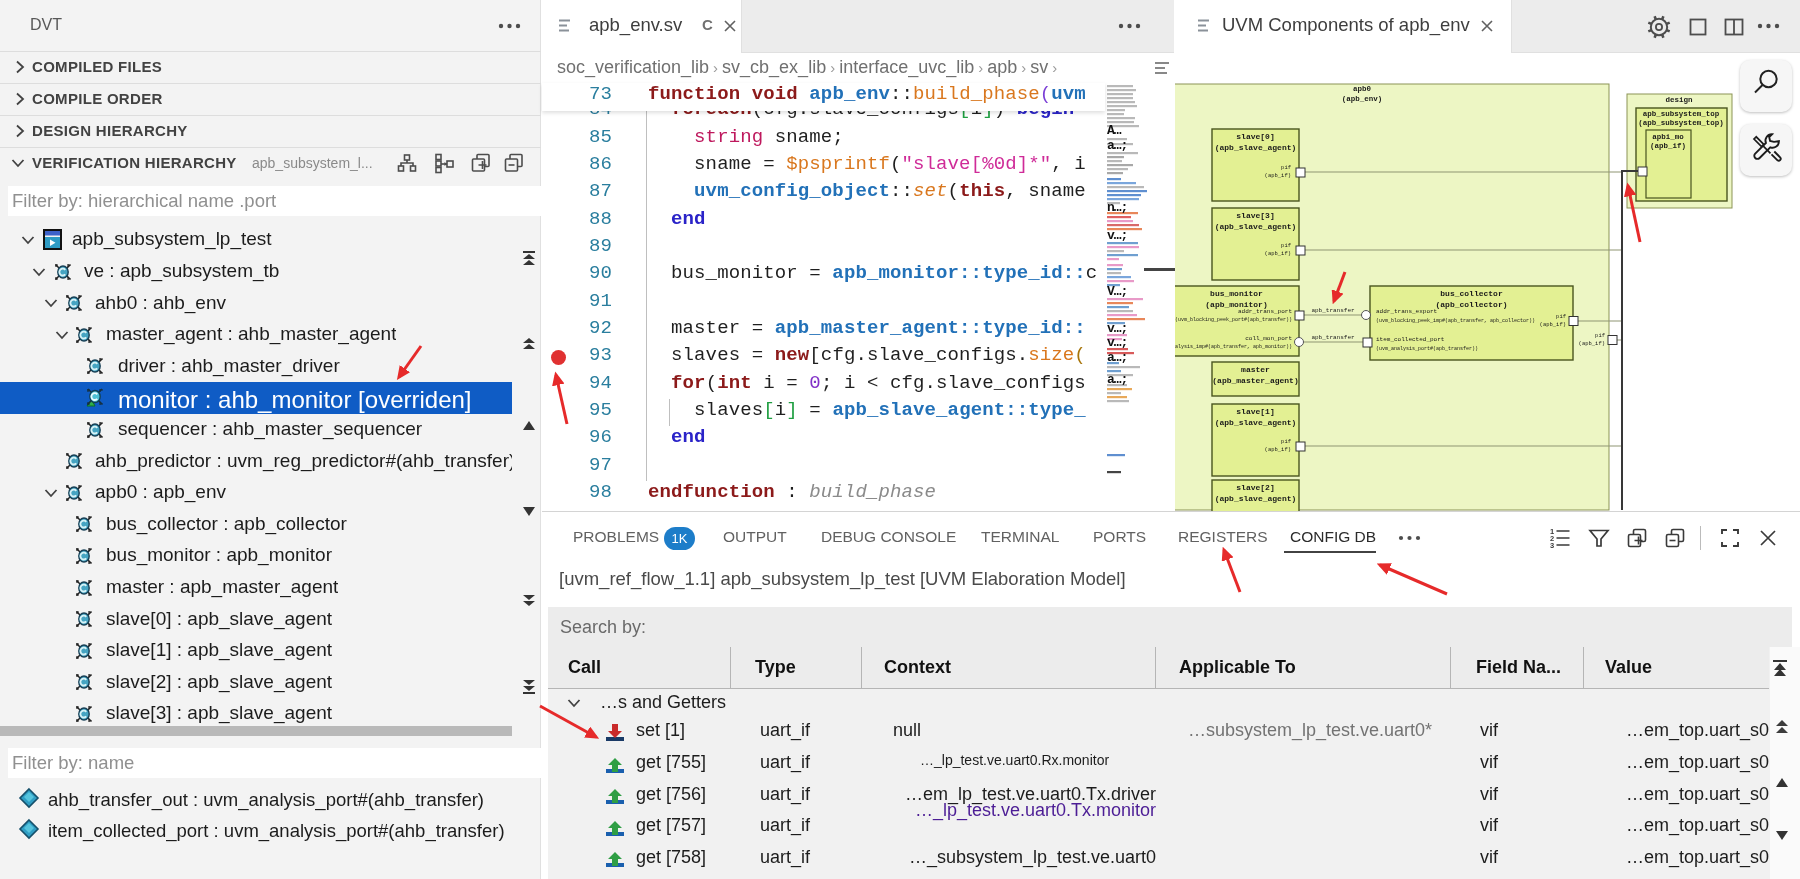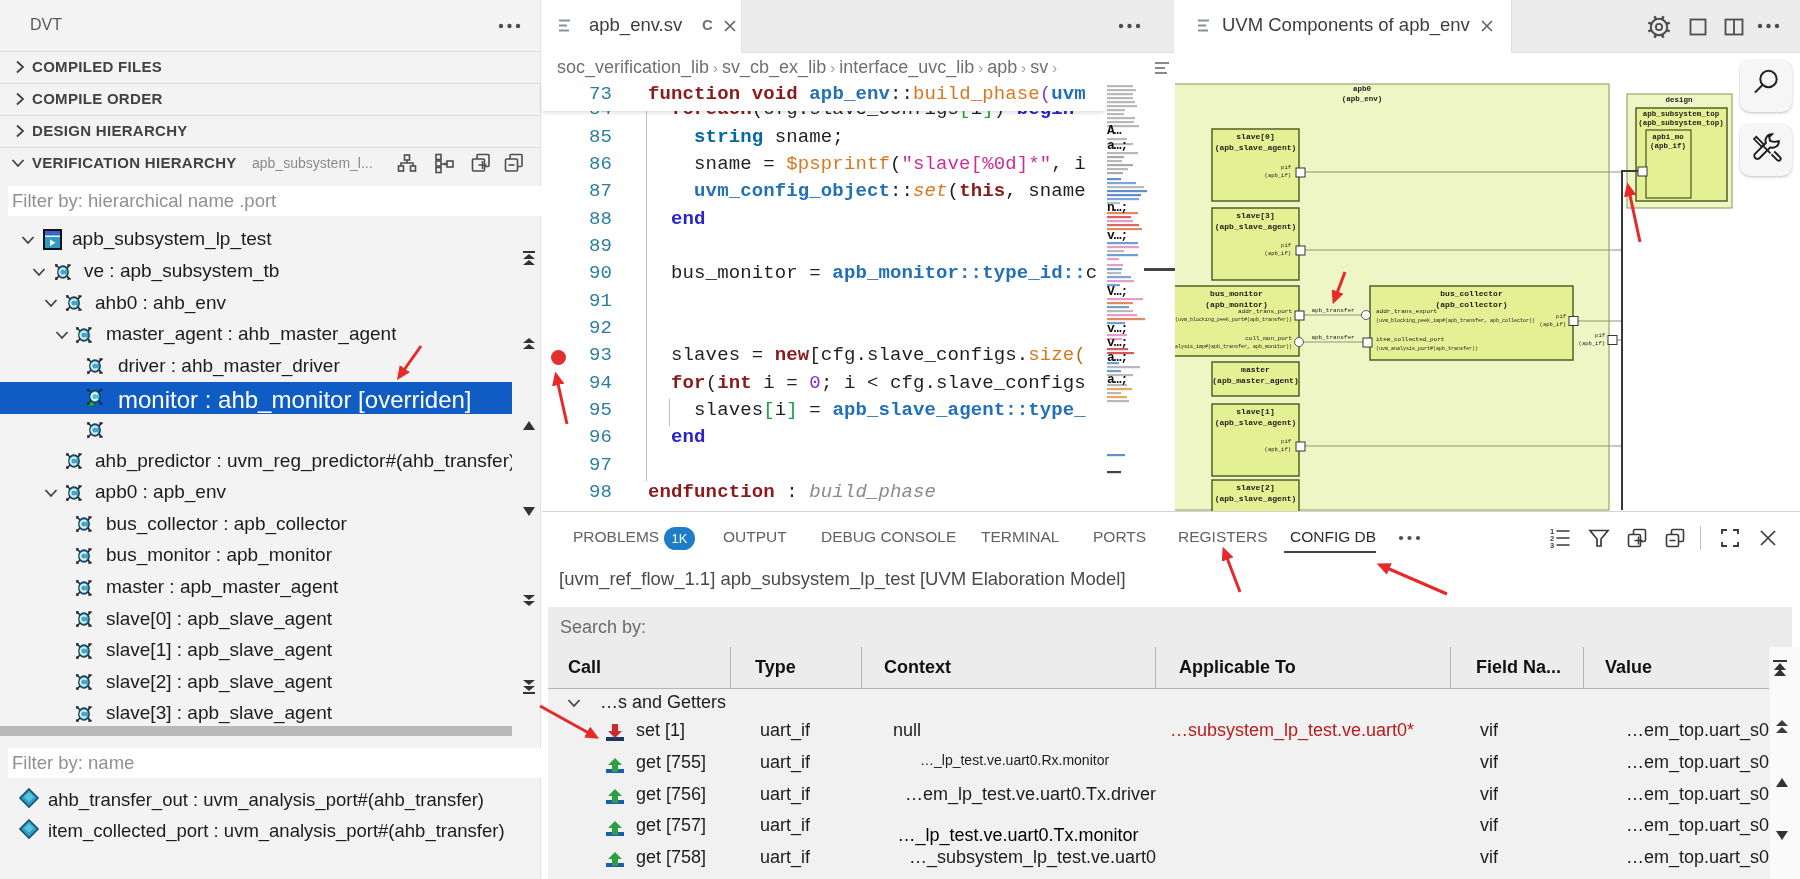--- a/index.html
+++ b/index.html
@@ -142,20 +142,21 @@
 <svg class="abs" style="left:85px;top:420px" width="20" height="20" viewBox="0 0 20 20">
 <g stroke="#222" stroke-width="1.5">
         <path d="M3 3 L7 7M17 3 L13 7M3 17 L7 13M17 17 L13 13"></path>
       </g>
 <g stroke="#222" stroke-width="1.2">
         <path d="M2 3h3M3 2v3M15 2v3M15 3h3M2 17h3M3 15v3M15 15v3M15 17h3"></path>
       </g>
 <ellipse cx="10" cy="10" rx="5.2" ry="6" fill="#45a4c2" stroke="#173f55" stroke-width="1.4"></ellipse>
 <path d="M12.3 7.8 A3.4 3.4 0 1 0 12.3 12.4" fill="none" stroke="#d8f2f6" stroke-width="1.8"></path>
     </svg>
+<div class="abs" style="left:118px;top:418.0px;font-size:19px;color:#1c1c1c;white-space:nowrap;max-width:394px;overflow:hidden">sequencer : ahb_master_sequencer</div>
 <svg class="abs" style="left:64px;top:451px" width="20" height="20" viewBox="0 0 20 20">
 <g stroke="#222" stroke-width="1.5">
         <path d="M3 3 L7 7M17 3 L13 7M3 17 L7 13M17 17 L13 13"></path>
       </g>
 <g stroke="#222" stroke-width="1.2">
         <path d="M2 3h3M3 2v3M15 2v3M15 3h3M2 17h3M3 15v3M15 15v3M15 17h3"></path>
       </g>
 <ellipse cx="10" cy="10" rx="5.2" ry="6" fill="#45a4c2" stroke="#173f55" stroke-width="1.4"></ellipse>
 <path d="M12.3 7.8 A3.4 3.4 0 1 0 12.3 12.4" fill="none" stroke="#d8f2f6" stroke-width="1.8"></path>
     </svg>
@@ -307,32 +308,33 @@
 <div class="abs" style="left:557px;top:57px;font-size:18px;white-space:nowrap"><span style="color:#707070">soc_verification_lib</span><span style="color:#9a9a9a;padding:0 4px;font-size:15px">›</span><span style="color:#707070">sv_cb_ex_lib</span><span style="color:#9a9a9a;padding:0 4px;font-size:15px">›</span><span style="color:#707070">interface_uvc_lib</span><span style="color:#9a9a9a;padding:0 4px;font-size:15px">›</span><span style="color:#707070">apb</span><span style="color:#9a9a9a;padding:0 4px;font-size:15px">›</span><span style="color:#707070">sv</span><span style="color:#9a9a9a;padding:0 4px;font-size:15px">›</span></div>
 <svg class="abs" style="left:1152px;top:58px" width="20" height="20" viewBox="0 0 20 20" stroke="#616161" stroke-width="1.7" fill="none">
       <path d="M3 5h14M3 10h10M3 15h12"></path>
     </svg>
 <div class="abs" style="left:542px;top:83px;width:563px;height:428px;background:#fff;overflow:hidden">
 <div class="abs" style="left:104px;top:15px;width:1px;height:383px;background:#bfbfbf"></div>
 <div class="abs" style="left:127px;top:316px;width:1px;height:27px;background:#bfbfbf"></div>
 <div class="abs mono" style="left:43px;top:15.2px;width:27px;font-size:19px;color:#2a7e9e;text-align:right;letter-spacing:.12px">84</div>
 <div class="abs mono" style="left:106px;top:15.2px;font-size:19px;letter-spacing:.12px;white-space:pre"><span style="color:p;">&nbsp;&nbsp;</span><span style="color:#8c1a1a;font-weight:bold;">foreach</span><span style="color:#1f1f1f;">(</span><span style="color:#1f1f1f;">cfg.slave_configs</span><span style="color:#1e9e40;">[</span><span style="color:#1f1f1f;">i</span><span style="color:#1e9e40;">]</span><span style="color:#1f1f1f;">)</span><span style="color:#1f1f1f;"> </span><span style="color:#2a23c8;font-weight:bold;">begin</span></div>
 <div class="abs mono" style="left:43px;top:42.5px;width:27px;font-size:19px;color:#2a7e9e;text-align:right;letter-spacing:.12px">85</div>
-<div class="abs mono" style="left:106px;top:42.5px;font-size:19px;letter-spacing:.12px;white-space:pre"><span style="color:p;">&nbsp;&nbsp;&nbsp;&nbsp;</span><span style="color:#0369a1;font-weight:bold;">string</span><span style="color:#1f1f1f;"> sname;</span></div>
+<div class="abs mono" style="left:106px;top:42.5px;font-size:19px;letter-spacing:.12px;white-space:pre"><span style="color:p;">&nbsp;&nbsp;&nbsp;&nbsp;</span><span style="color:#be185d;font-weight:normal;">string</span><span style="color:#1f1f1f;"> sname;</span></div>
 <div class="abs mono" style="left:43px;top:69.9px;width:27px;font-size:19px;color:#2a7e9e;text-align:right;letter-spacing:.12px">86</div>
 <div class="abs mono" style="left:106px;top:69.9px;font-size:19px;letter-spacing:.12px;white-space:pre"><span style="color:p;">&nbsp;&nbsp;&nbsp;&nbsp;</span><span style="color:#1f1f1f;">sname = </span><span style="color:#d9771e;">$psprintf</span><span style="color:#1f1f1f;">(</span><span style="color:#cf2b98;">"slave[%0d]*"</span><span style="color:#1f1f1f;">, i</span></div>
 <div class="abs mono" style="left:43px;top:97.2px;width:27px;font-size:19px;color:#2a7e9e;text-align:right;letter-spacing:.12px">87</div>
 <div class="abs mono" style="left:106px;top:97.2px;font-size:19px;letter-spacing:.12px;white-space:pre"><span style="color:p;">&nbsp;&nbsp;&nbsp;&nbsp;</span><span style="color:#2271b8;font-weight:bold;">uvm_config_object</span><span style="color:#1f1f1f;">::</span><span style="color:#d9771e;font-style:italic;">set</span><span style="color:#1f1f1f;">(</span><span style="color:#8c1a1a;font-weight:bold;">this</span><span style="color:#1f1f1f;">, sname</span></div>
 <div class="abs mono" style="left:43px;top:124.5px;width:27px;font-size:19px;color:#2a7e9e;text-align:right;letter-spacing:.12px">88</div>
 <div class="abs mono" style="left:106px;top:124.5px;font-size:19px;letter-spacing:.12px;white-space:pre"><span style="color:p;">&nbsp;&nbsp;</span><span style="color:#2a23c8;font-weight:bold;">end</span></div>
 <div class="abs mono" style="left:43px;top:151.8px;width:27px;font-size:19px;color:#2a7e9e;text-align:right;letter-spacing:.12px">89</div>
 <div class="abs mono" style="left:43px;top:179.2px;width:27px;font-size:19px;color:#2a7e9e;text-align:right;letter-spacing:.12px">90</div>
 <div class="abs mono" style="left:106px;top:179.2px;font-size:19px;letter-spacing:.12px;white-space:pre"><span style="color:p;">&nbsp;&nbsp;</span><span style="color:#1f1f1f;">bus_monitor = </span><span style="color:#2271b8;font-weight:bold;">apb_monitor::type_id::</span><span style="color:#1f1f1f;">c</span></div>
 <div class="abs mono" style="left:43px;top:206.5px;width:27px;font-size:19px;color:#2a7e9e;text-align:right;letter-spacing:.12px">91</div>
 <div class="abs mono" style="left:43px;top:233.8px;width:27px;font-size:19px;color:#2a7e9e;text-align:right;letter-spacing:.12px">92</div>
+<div class="abs mono" style="left:106px;top:233.8px;font-size:19px;letter-spacing:.12px;white-space:pre"><span style="color:p;">&nbsp;&nbsp;</span><span style="color:#1f1f1f;">master = </span><span style="color:#2271b8;font-weight:bold;">apb_master_agent::type_id::</span></div>
 <div class="abs mono" style="left:43px;top:261.2px;width:27px;font-size:19px;color:#2a7e9e;text-align:right;letter-spacing:.12px">93</div>
 <div class="abs mono" style="left:106px;top:261.2px;font-size:19px;letter-spacing:.12px;white-space:pre"><span style="color:p;">&nbsp;&nbsp;</span><span style="color:#1f1f1f;">slaves = </span><span style="color:#8c1a1a;font-weight:bold;">new</span><span style="color:#1f1f1f;">[</span><span style="color:#1f1f1f;">cfg.slave_configs.</span><span style="color:#d9771e;">size</span><span style="color:#a8750a;">(</span></div>
 <div class="abs mono" style="left:43px;top:288.5px;width:27px;font-size:19px;color:#2a7e9e;text-align:right;letter-spacing:.12px">94</div>
 <div class="abs mono" style="left:106px;top:288.5px;font-size:19px;letter-spacing:.12px;white-space:pre"><span style="color:p;">&nbsp;&nbsp;</span><span style="color:#8c1a1a;font-weight:bold;">for</span><span style="color:#1f1f1f;">(</span><span style="color:#8c1a1a;font-weight:bold;">int</span><span style="color:#1f1f1f;"> i = </span><span style="color:#8232c8;">0</span><span style="color:#1f1f1f;">; i &lt; cfg.slave_configs</span></div>
 <div class="abs mono" style="left:43px;top:315.8px;width:27px;font-size:19px;color:#2a7e9e;text-align:right;letter-spacing:.12px">95</div>
 <div class="abs mono" style="left:106px;top:315.8px;font-size:19px;letter-spacing:.12px;white-space:pre"><span style="color:p;">&nbsp;&nbsp;&nbsp;&nbsp;</span><span style="color:#1f1f1f;">slaves</span><span style="color:#1e9e40;">[</span><span style="color:#1f1f1f;">i</span><span style="color:#1e9e40;">]</span><span style="color:#1f1f1f;"> = </span><span style="color:#2271b8;font-weight:bold;">apb_slave_agent::type_</span></div>
 <div class="abs mono" style="left:43px;top:343.2px;width:27px;font-size:19px;color:#2a7e9e;text-align:right;letter-spacing:.12px">96</div>
 <div class="abs mono" style="left:106px;top:343.2px;font-size:19px;letter-spacing:.12px;white-space:pre"><span style="color:p;">&nbsp;&nbsp;</span><span style="color:#2a23c8;font-weight:bold;">end</span></div>
 <div class="abs mono" style="left:43px;top:370.5px;width:27px;font-size:19px;color:#2a7e9e;text-align:right;letter-spacing:.12px">97</div>
 <div class="abs mono" style="left:43px;top:397.8px;width:27px;font-size:19px;color:#2a7e9e;text-align:right;letter-spacing:.12px">98</div>
@@ -596,21 +598,21 @@
       <path d="M2.5 5 L8 11 L13.5 5" fill="none" stroke="#424242" stroke-width="1.8"></path>
     </svg>
 <div class="abs" style="left:600px;top:692px;font-size:18px;color:#1c1c1c">…s and Getters</div>
 <svg class="abs" style="left:604px;top:721px" width="22" height="22" viewBox="0 0 22 22">
 <rect x="2" y="16" width="18" height="4" fill="#1a3a66"></rect>
       <path d="M8 3h6v7h4L11 17 4 10h4z" fill="#c92a2a"></path>
     </svg>
 <div class="abs" style="left:636px;top:720px;font-size:18px;color:#1c1c1c">set [1]</div>
 <div class="abs" style="left:760px;top:720px;font-size:18px;color:#1c1c1c">uart_if</div>
 <div class="abs" style="left:893px;top:720px;font-size:18px;color:#1c1c1c">null</div>
-<div class="abs" style="left:1170px;top:720px;width:280px;font-size:18px;color:#b91c1c;text-align:left">…subsystem_lp_test.ve.uart0*</div>
+<div class="abs" style="left:1170px;top:720px;width:280px;font-size:18px;color:#737373;text-align:center">…subsystem_lp_test.ve.uart0*</div>
 <div class="abs" style="left:1480px;top:720px;font-size:18px;color:#1c1c1c">vif</div>
 <div class="abs" style="left:1550px;top:720px;width:219px;font-size:18px;color:#1c1c1c;text-align:right">…em_top.uart_s0</div>
 <svg class="abs" style="left:604px;top:753px" width="22" height="22" viewBox="0 0 22 22">
 <rect x="2" y="16" width="18" height="4" fill="#1a5fae"></rect>
       <path d="M8 19v-7H4 L11 5 18 12h-4v7z" fill="#2f9e44"></path>
     </svg>
 <div class="abs" style="left:636px;top:752px;font-size:18px;color:#1c1c1c">get [755]</div>
 <div class="abs" style="left:760px;top:752px;font-size:18px;color:#1c1c1c">uart_if</div>
 <div class="abs" style="left:920px;top:752px;width:276px;font-size:14px;color:#1c1c1c;text-align:left">…_lp_test.ve.uart0.Rx.monitor</div>
 <div class="abs" style="left:1480px;top:752px;font-size:18px;color:#1c1c1c">vif</div>
@@ -623,21 +625,21 @@
 <div class="abs" style="left:760px;top:784px;font-size:18px;color:#1c1c1c">uart_if</div>
 <div class="abs" style="left:880px;top:784px;width:276px;font-size:18px;color:#1c1c1c;text-align:right">…em_lp_test.ve.uart0.Tx.driver</div>
 <div class="abs" style="left:1480px;top:784px;font-size:18px;color:#1c1c1c">vif</div>
 <div class="abs" style="left:1550px;top:784px;width:219px;font-size:18px;color:#1c1c1c;text-align:right">…em_top.uart_s0</div>
 <svg class="abs" style="left:604px;top:816px" width="22" height="22" viewBox="0 0 22 22">
 <rect x="2" y="16" width="18" height="4" fill="#1a5fae"></rect>
       <path d="M8 19v-7H4 L11 5 18 12h-4v7z" fill="#2f9e44"></path>
     </svg>
 <div class="abs" style="left:636px;top:815px;font-size:18px;color:#1c1c1c">get [757]</div>
 <div class="abs" style="left:760px;top:815px;font-size:18px;color:#1c1c1c">uart_if</div>
-<div class="abs" style="left:880px;top:825px;width:276px;font-size:18px;color:#000000;text-align:center">…_lp_test.ve.uart0.Tx.monitor</div>
+<div class="abs" style="left:880px;top:800px;width:276px;font-size:18px;color:#4c1d95;text-align:right">…_lp_test.ve.uart0.Tx.monitor</div>
 <div class="abs" style="left:1480px;top:815px;font-size:18px;color:#1c1c1c">vif</div>
 <div class="abs" style="left:1550px;top:815px;width:219px;font-size:18px;color:#1c1c1c;text-align:right">…em_top.uart_s0</div>
 <svg class="abs" style="left:604px;top:847px" width="22" height="22" viewBox="0 0 22 22">
 <rect x="2" y="16" width="18" height="4" fill="#1a5fae"></rect>
       <path d="M8 19v-7H4 L11 5 18 12h-4v7z" fill="#2f9e44"></path>
     </svg>
 <div class="abs" style="left:636px;top:847px;font-size:18px;color:#1c1c1c">get [758]</div>
 <div class="abs" style="left:760px;top:847px;font-size:18px;color:#1c1c1c">uart_if</div>
 <div class="abs" style="left:880px;top:847px;width:276px;font-size:18px;color:#1c1c1c;text-align:right">…_subsystem_lp_test.ve.uart0</div>
 <div class="abs" style="left:1480px;top:847px;font-size:18px;color:#1c1c1c">vif</div>

